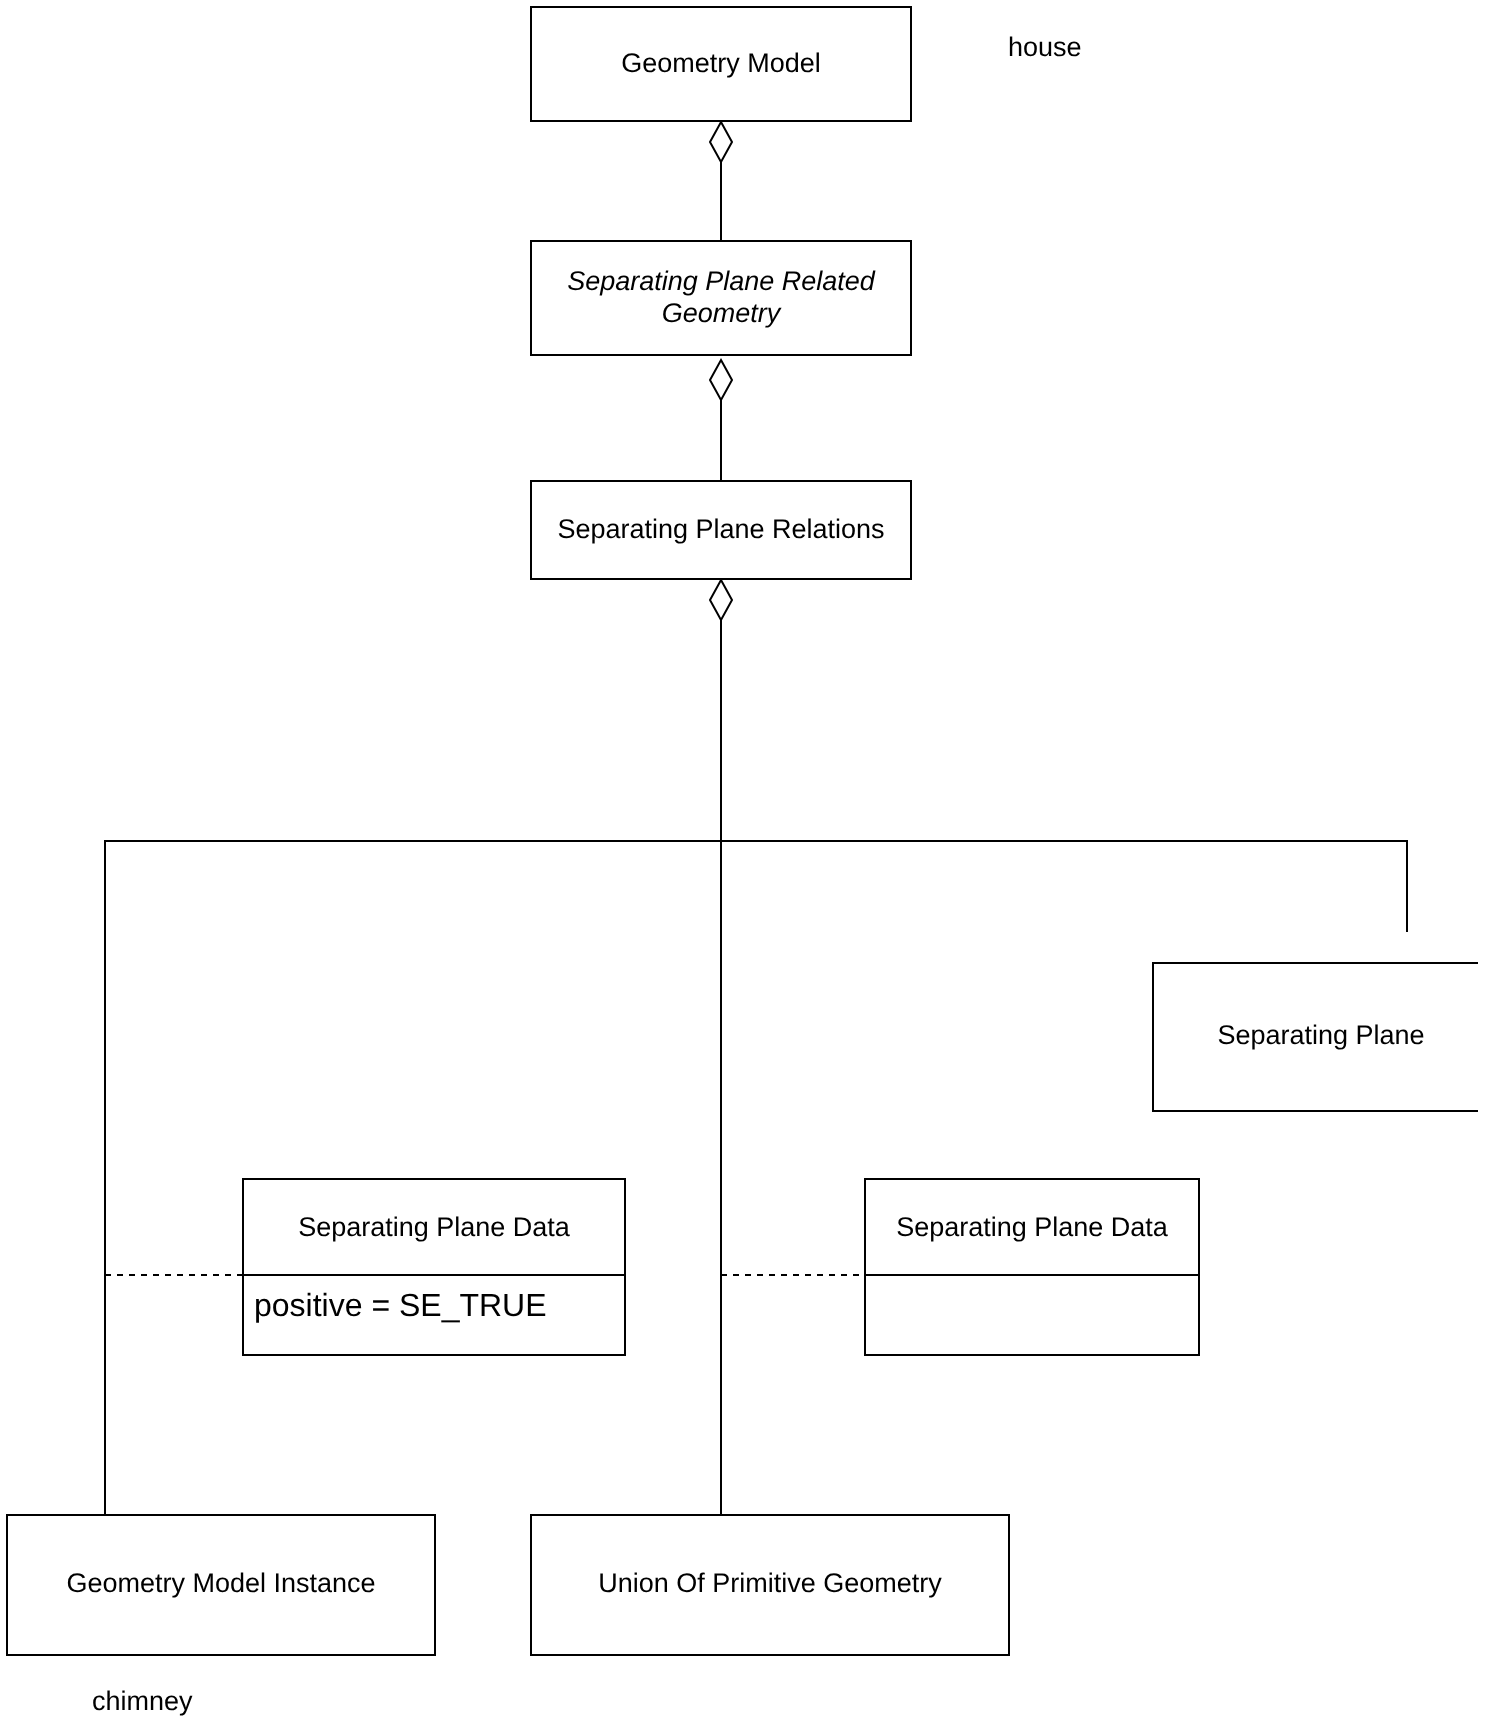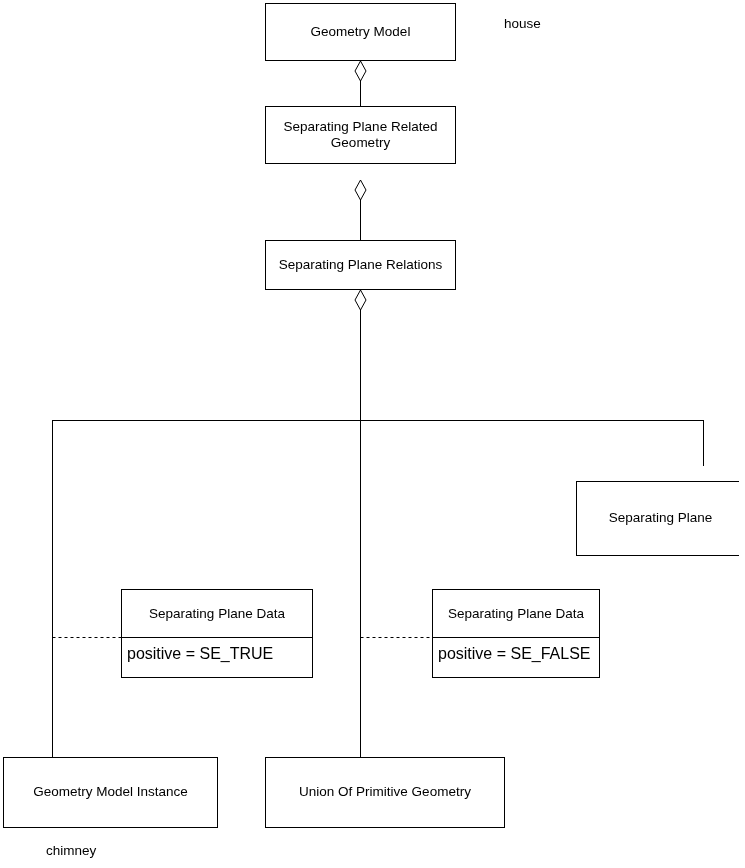--- a/index.html
+++ b/index.html
@@ -113,42 +113,41 @@
 
     <line x1="52.5" y1="637.5" x2="121" y2="637.5" stroke="#000000" stroke-width="1" stroke-dasharray="3,3"></line>
 
     <line x1="360.5" y1="637.5" x2="432" y2="637.5" stroke="#000000" stroke-width="1" stroke-dasharray="3,3"></line>
   </svg>
 
   <div class="node" style="left:265px; top:3px; width:191px; height:58px;">
     <div class="node-title">Geometry Model</div>
   </div>
 
-  <div class="node" style="left:265px; top:106px; width:191px; height:58px;">
+  <div class="node" style="left:265px; top:120px; width:191px; height:58px;font-style:italic;">
     <div class="node-title">Separating Plane Related Geometry</div>
   </div>
 
   <div class="node" style="left:265px; top:240px; width:191px; height:50px;">
     <div class="node-title">Separating Plane Relations</div>
   </div>
 
   <div class="node" style="left:576px; top:466px; width:169px; height:75px;margin-top:15px;">
     <div class="node-title">Separating Plane</div>
   </div>
 
   <div class="node compartment-node" style="left:121px; top:589px; width:192px; height:89px;">
     <div class="compartment-title" style="height:47px;">Separating Plane Data</div>
     <div class="compartment-divider"></div>
     <div class="compartment-body">positive = SE_TRUE</div>
   </div>
 
   <div class="node compartment-node" style="left:432px; top:589px; width:168px; height:89px;">
     <div class="compartment-title" style="height:47px;">Separating Plane Data</div>
     <div class="compartment-divider"></div>
-    <div class="compartment-body">positive = SE_FALSE</div>
   </div>
 
   <div class="node" style="left:3px; top:757px; width:215px; height:71px;">
     <div class="node-title">Geometry Model Instance</div>
   </div>
 
   <div class="node" style="left:265px; top:757px; width:240px; height:71px;">
     <div class="node-title">Union Of Primitive Geometry</div>
   </div>
 

